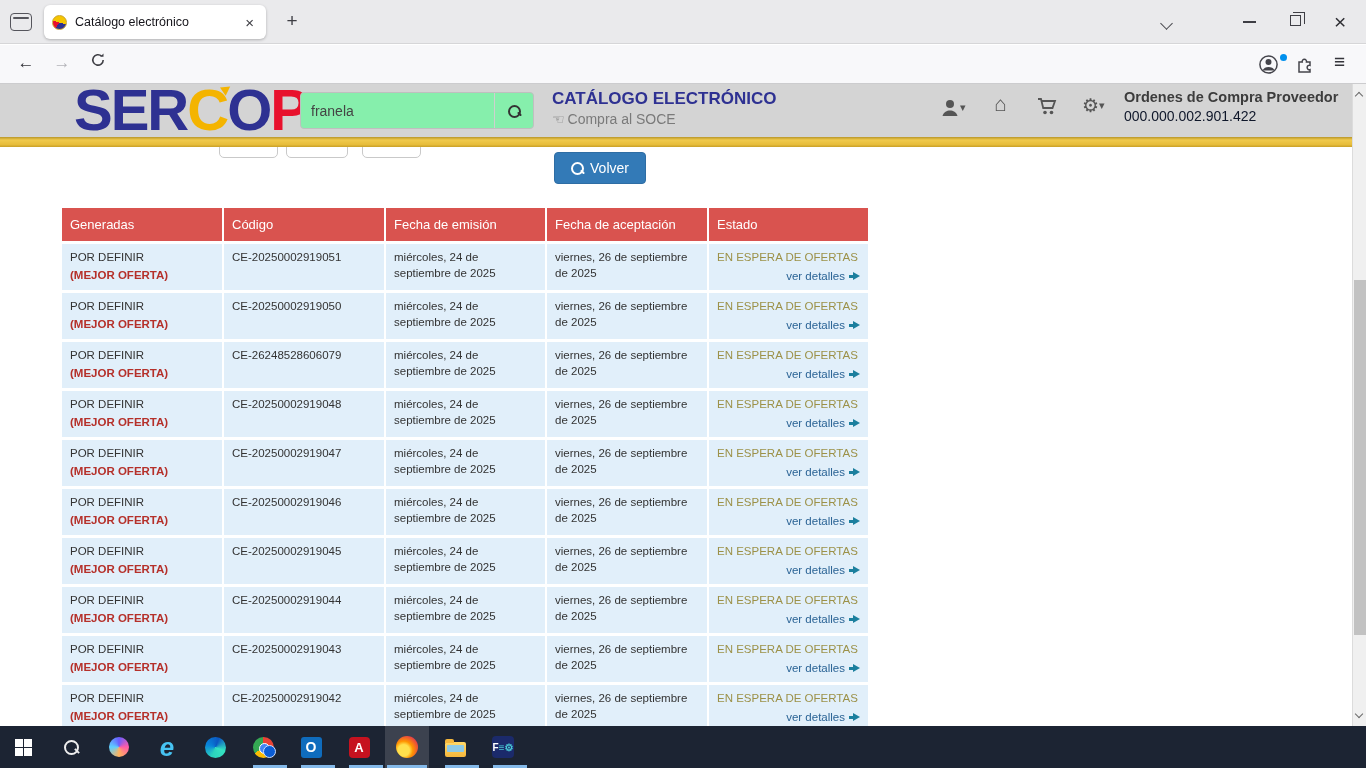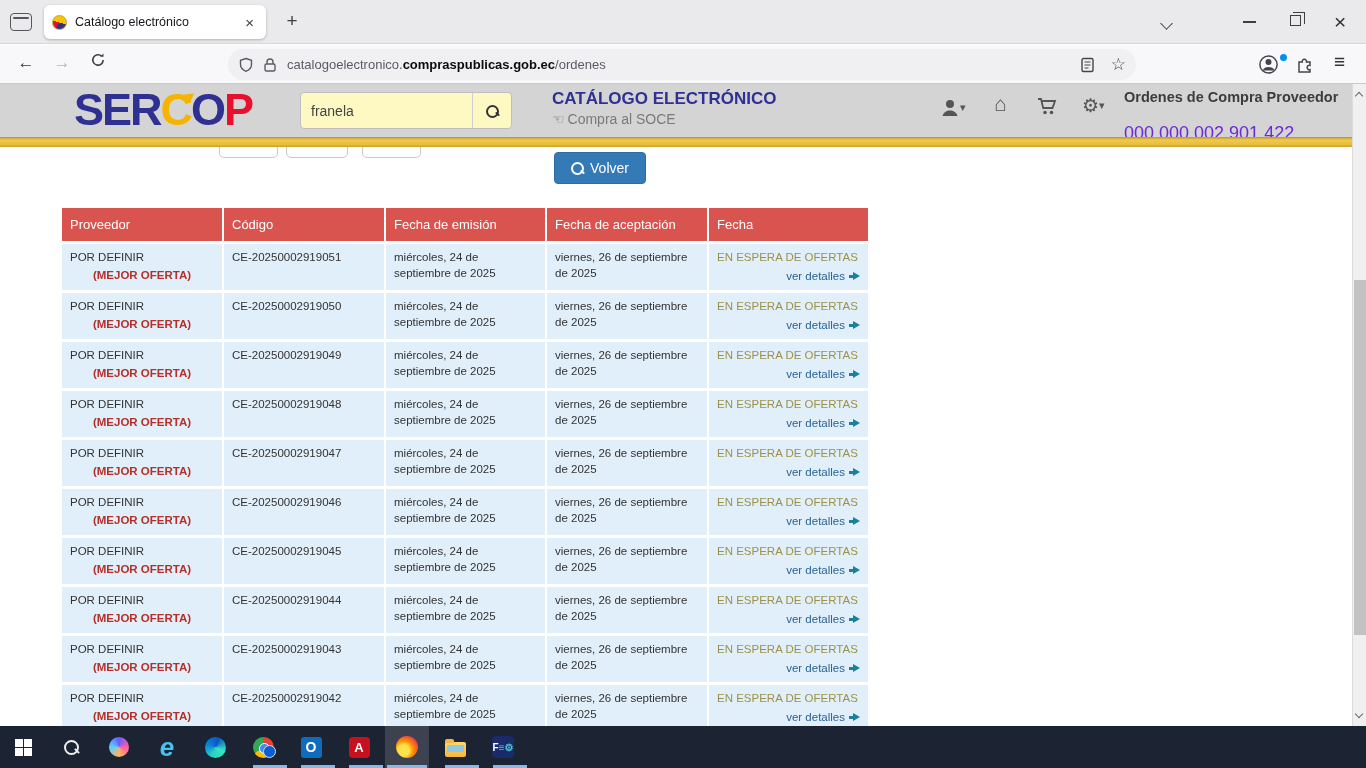--- a/index.html
+++ b/index.html
@@ -29,53 +29,53 @@
   .url-text { font-size:13px; color:#5b5b66; margin-left:10px; flex:1; white-space:nowrap; overflow:hidden; }
   .url-text b { color:#0c0c0d; font-weight:700; }
   .toolbar-ic { position:absolute; top:9px; }
   .star { font-size:17px; color:#44444b; }
   .hamb { font-size:19px; color:#35353b; }
   .acct-dot { position:absolute; left:1280px; top:9px; width:7px; height:7px; border-radius:50%; background:#0090ed; }
 
   
   #page { position:absolute; left:0; top:84px; width:1352px; height:642px; background:#fff; overflow:hidden; }
   #pg-header { position:absolute; left:0; top:0; width:1352px; height:53px; background:#d4d4d4; z-index:3; }
-  .logo { position:absolute; left:74px; top:1px; font-size:45px; font-weight:800; letter-spacing:-2px; line-height:50px; }
+  .logo { position:absolute; left:74px; top:1px; font-size:58px; font-weight:800; letter-spacing:-2px; line-height:50px; }
   .lg-navy { color:#2e3192; } .lg-yellow { color:#f4b400; position:relative; } .lg-red { color:#e8112d; }
   .lg-yellow::after { content:""; position:absolute; right:-4px; top:7px; width:0; height:0; border-left:9px solid #f4b400; border-top:5px solid transparent; border-bottom:5px solid transparent; transform:rotate(-35deg); }
-  .hdr-search { position:absolute; left:300px; top:8px; width:212px; height:37px; background:#fef9c3; border:1px solid #bfbfbf; border-radius:4px; display:flex; }
+  .hdr-search { position:absolute; left:300px; top:8px; width:234px; height:37px; background:#86efac; border:1px solid #bfbfbf; border-radius:4px; display:flex; }
   .hdr-search input { flex:1; border:none; outline:none; font-size:14px; color:#444; padding:0 10px; background:transparent; min-width:0; }
   .hdr-search-btn { width:39px; border-left:1px solid #cfcfcf; display:flex; align-items:center; justify-content:center; }
   .mag { position:relative; width:12px; height:12px; }
   .mag::before { content:""; position:absolute; left:0; top:0; width:9px; height:9px; border:2px solid #333; border-radius:50%; }
   .mag::after { content:""; position:absolute; left:8.5px; top:8.5px; width:5px; height:2px; background:#333; transform:rotate(45deg); border-radius:1px; }
   .mag.white::before { border-color:#fff; } .mag.white::after { background:#fff; }
   .pg-title { position:absolute; left:552px; top:5px; font-size:17px; font-weight:800; color:#2e3192; }
   .pg-sub { position:absolute; left:552px; top:27px; font-size:14px; color:#7a7a7a; }
   .pg-sub .hand { font-size:14px; color:#7a7a7a; margin-right:3px; }
   .hdr-ic { position:absolute; top:14px; color:#555; }
   .hdr-ic .caret { font-size:11px; color:#555; vertical-align:3px; }
   .home-g { font-size:21px; line-height:21px; }
   .gear-g { font-size:19px; line-height:21px; }
   .orders { position:absolute; left:1124px; top:5px; width:222px; }
   .orders .o1 { font-size:14.5px; font-weight:700; color:#3c3c3c; }
-  .orders .o2 { font-size:18px; color:#6d28d9; margin-top:18px; }
+  .orders .o2 { font-size:14px; color:#0f172a; margin-top:3px; }
 
   .gold-band { position:absolute; left:0; top:53px; width:1352px; height:10px; z-index:3;
     background:linear-gradient(#b8962a,#f0ca4d 30%,#e7bd3b 75%,#c9a028); }
   .ghost-btn { position:absolute; top:56px; height:18px; background:#fff; border:1px solid #c9c9c9; border-radius:5px; z-index:2; }
 
   .buscar { position:absolute; left:554px; top:68px; width:92px; height:32px; background:#337ab7; border:1px solid #2e6da4; border-radius:4px; color:#fff; font-size:14px; display:flex; align-items:center; justify-content:center; gap:7px; }
 
   
   #orders-table { position:absolute; left:60px; top:121px; width:808px; border-collapse:separate; border-spacing:2px 3px; table-layout:fixed; }
   #orders-table th { background:#d9534f; color:#fff; font-weight:400; font-size:13px; text-align:left; padding:9px 8px; height:33px; }
   #orders-table td { background:#e1effa; font-size:11.5px; color:#333; vertical-align:top; padding:6px 8px; height:42px; line-height:1.35; }
   tr.hl td { background:#c8e2f3; }
-  .offer { color:#b5302a; font-weight:700; text-align:center; margin-top:2px; }
+  .offer { color:#b5302a; font-weight:700; text-align:left; margin-top:2px; }
   .status { color:#9c9148; }
   .detail-line { text-align:right; margin-top:3px; }
   .detail-link { color:#2a6395; }
   .arr { display:inline-block; vertical-align:-1px; margin-left:4px; position:relative; width:11px; height:9px; }
   .arr::before { content:""; position:absolute; left:0; top:3.5px; width:5px; height:2.5px; background:#1b7f9e; }
   .arr::after { content:""; position:absolute; left:4px; top:0; width:0; height:0; border-left:7px solid #1b7f9e; border-top:4.5px solid transparent; border-bottom:4.5px solid transparent; }
 
   
   #scrollbar { position:absolute; left:1352px; top:84px; width:14px; height:642px; background:#f0f0f0; border-left:1px solid #dcdcdc; }
   .sb-thumb { position:absolute; left:1px; top:196px; width:12px; height:355px; background:#c2c2c2; }
@@ -125,35 +125,20 @@
   <span class="win-close">×</span>
 </div>
 
 <div id="navbar">
   <span class="navbtn" style="left:14px">←</span>
   <span class="navbtn disabled" style="left:50px">→</span>
   <span class="navbtn" style="left:86px;top:7px"><svg width="16" height="16" viewBox="0 0 16 16">
         <path d="M13.2 8a5.2 5.2 0 1 1-1.6-3.8" fill="none" stroke="#3e3e44" stroke-width="1.6"></path>
         <path d="M13.5 1.5v3.2h-3.2z" fill="#3e3e44"></path>
       </svg></span>
-  <div class="urlbar">
-    <svg width="16" height="16" viewBox="0 0 16 16">
-        <path d="M8 1.5l5.5 1.8v4.2c0 3.5-2.6 5.6-5.5 6.8C5.1 13.1 2.5 11 2.5 7.5V3.3z" fill="none" stroke="#5b5b66" stroke-width="1.4"></path>
-      </svg>
-    <svg width="14" height="16" viewBox="0 0 14 16" style="margin-left:9px">
-        <rect x="2" y="7" width="10" height="7" rx="1.5" fill="none" stroke="#5b5b66" stroke-width="1.4"></rect>
-        <path d="M4 7V5a3 3 0 0 1 6 0v2" fill="none" stroke="#5b5b66" stroke-width="1.4"></path>
-      </svg>
-    <span class="url-text"><span>catalogoelectronico.</span><b>compraspublicas.gob.ec</b><span>/ordenes</span></span>
-    <svg width="15" height="16" viewBox="0 0 15 16" style="margin-right:16px">
-        <rect x="2" y="1.5" width="11" height="13" rx="1.5" fill="none" stroke="#44444b" stroke-width="1.4"></rect>
-        <path d="M4.5 5h6M4.5 8h6M4.5 11h4" stroke="#44444b" stroke-width="1.2"></path>
-      </svg>
-    <span class="star">☆</span>
-  </div>
   <span class="toolbar-ic" style="left:1258px"><svg width="21" height="21" viewBox="0 0 21 21">
         <circle cx="10.5" cy="10.5" r="8.6" fill="none" stroke="#44444b" stroke-width="1.5"></circle>
         <circle cx="10.5" cy="8" r="3" fill="#44444b"></circle>
         <path d="M4.5 16.5c1.2-2.6 3.4-3.6 6-3.6s4.8 1 6 3.6" fill="#44444b"></path>
       </svg></span>
   <span class="acct-dot"></span>
   <span class="toolbar-ic" style="left:1296px;top:10px"><svg width="18" height="18" viewBox="0 0 18 18">
         <path d="M3 7h3.2a2.2 2.2 0 1 1 4.3 0H14v3.4a2.2 2.2 0 1 0 0 4.2V17H3z" fill="none" stroke="#44444b" stroke-width="1.5"></path>
       </svg></span>
   <span class="toolbar-ic hamb" style="left:1334px;top:6px">≡</span>
@@ -201,25 +186,25 @@
   <table id="orders-table">
     <colgroup>
         <col style="width:160px">
         <col style="width:160px">
         <col style="width:159px">
         <col style="width:160px">
         <col style="width:159px">
       </colgroup>
     <thead>
       <tr>
-        <th>Proveedor</th>
+        <th>Generadas</th>
         <th>Código</th>
         <th>Fecha de emisión</th>
         <th>Fecha de aceptación</th>
-        <th>Fecha</th>
+        <th>Estado</th>
       </tr>
     </thead>
     <tbody>
     <tr>
       <td>
             <div>POR DEFINIR</div>
             <div class="offer">(MEJOR OFERTA)</div>
           </td>
       <td>CE-20250002919051</td>
       <td>miércoles, 24 de septiembre de 2025</td>
@@ -242,21 +227,21 @@
             <div class="status">EN ESPERA DE OFERTAS</div>
             <div class="detail-line"><span class="detail-link">ver detalles</span><span class="arr"></span></div>
           </td>
     </tr>
 
     <tr>
       <td>
             <div>POR DEFINIR</div>
             <div class="offer">(MEJOR OFERTA)</div>
           </td>
-      <td>CE-20250002919049</td>
+      <td>CE-26248528606079</td>
       <td>miércoles, 24 de septiembre de 2025</td>
       <td>viernes, 26 de septiembre de 2025</td>
       <td>
             <div class="status">EN ESPERA DE OFERTAS</div>
             <div class="detail-line"><span class="detail-link">ver detalles</span><span class="arr"></span></div>
           </td>
     </tr>
 
     <tr class="hl">
       <td>

